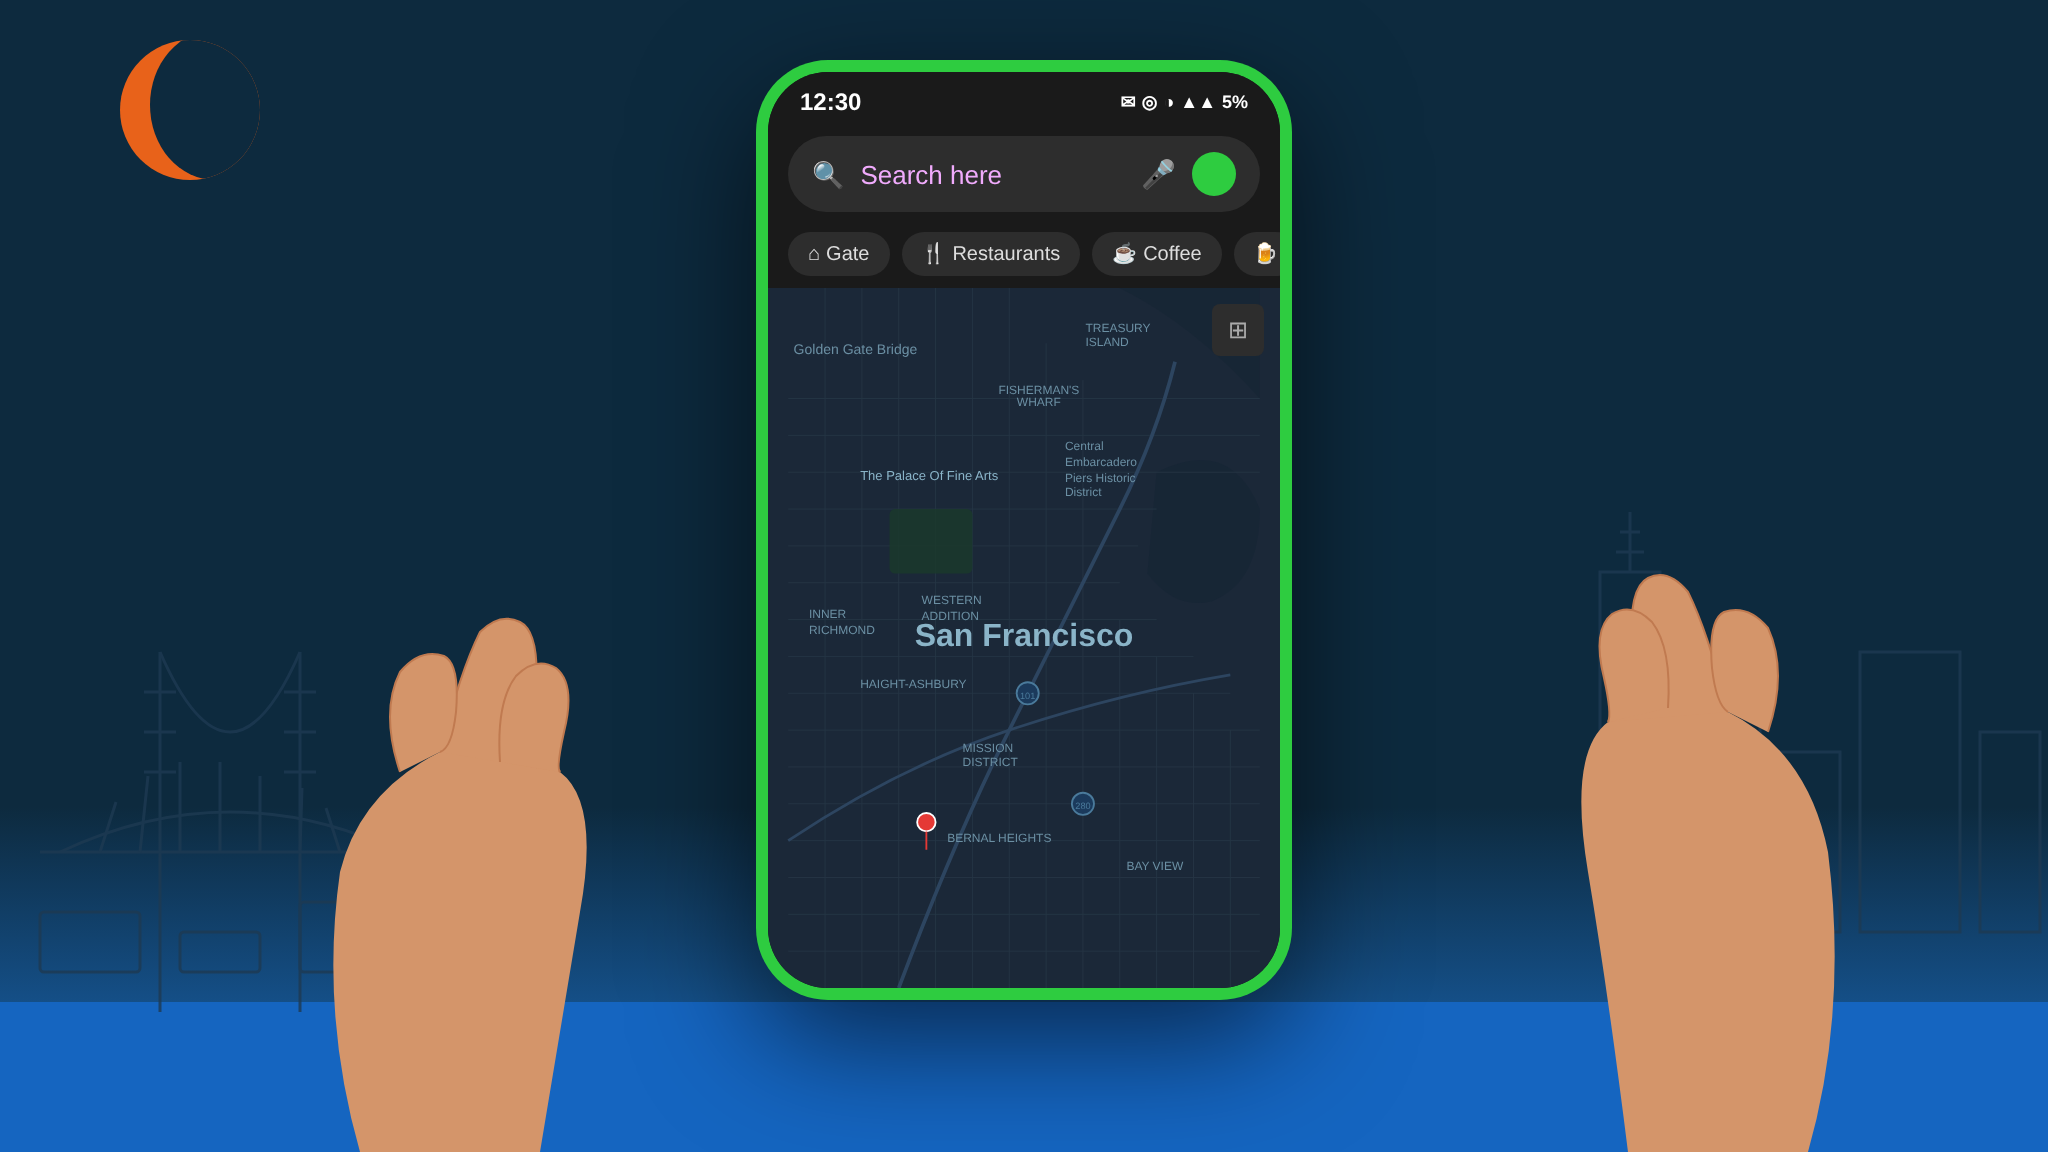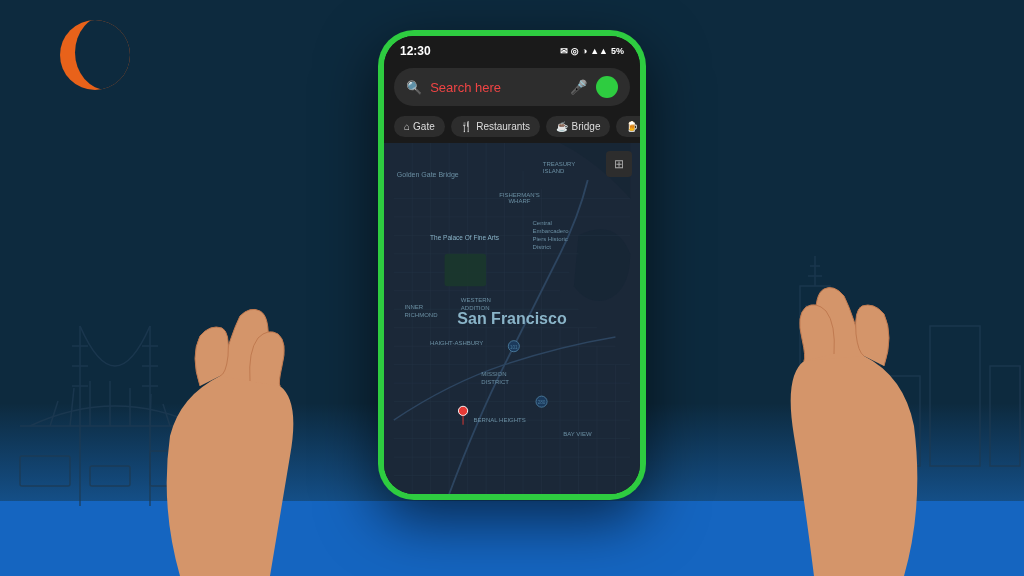--- a/index.html
+++ b/index.html
@@ -195,38 +195,38 @@
         <span>◎</span>
         <span>◑</span>
         <span>▲▲</span>
         <span>5%</span>
       </div>
     </div>
 
     <div style="padding:6px 10px;background:#1a1a1a;">
       <div style="background:#2d2d2d;border-radius:24px;display:flex;align-items:center;padding:8px 12px;gap:8px;">
         <span style="color:#aaa;font-size:13px;">🔍</span>
-        <span style="flex:1;color:#ef4444;font-size:13px;">Search here</span>
+        <span style="flex:1;color:#f0abfc;font-size:13px;">Search here</span>
         <span style="color:#aaa;font-size:14px;">🎤</span>
         <div style="width:22px;height:22px;background:#2ecc40;border-radius:50%;"></div>
       </div>
     </div>
 
     <div style="display:flex;gap:6px;padding:4px 10px 6px;background:#1a1a1a;overflow:hidden;">
       <div style="background:#2d2d2d;border-radius:20px;padding:5px 10px;color:#ddd;font-size:10px;white-space:nowrap;display:flex;align-items:center;gap:3px;">
         <span>⌂</span>
         <span>Gate</span>
       </div>
       <div style="background:#2d2d2d;border-radius:20px;padding:5px 10px;color:#ddd;font-size:10px;white-space:nowrap;display:flex;align-items:center;gap:3px;">
         <span>🍴</span>
         <span>Restaurants</span>
       </div>
       <div style="background:#2d2d2d;border-radius:20px;padding:5px 10px;color:#ddd;font-size:10px;white-space:nowrap;display:flex;align-items:center;gap:3px;">
         <span>☕</span>
-        <span>Bridge</span>
+        <span>Coffee</span>
       </div>
       <div style="background:#2d2d2d;border-radius:20px;padding:5px 10px;color:#ddd;font-size:10px;white-space:nowrap;display:flex;align-items:center;gap:3px;">
         <span>🍺</span>
 
       </div>
     </div>
 
     <div style="flex:1;background:#1b2838;position:relative;overflow:hidden;">
 
       <svg style="position:absolute;inset:0;width:100%;height:100%;" viewBox="0 0 256 380" xmlns="http://www.w3.org/2000/svg">

